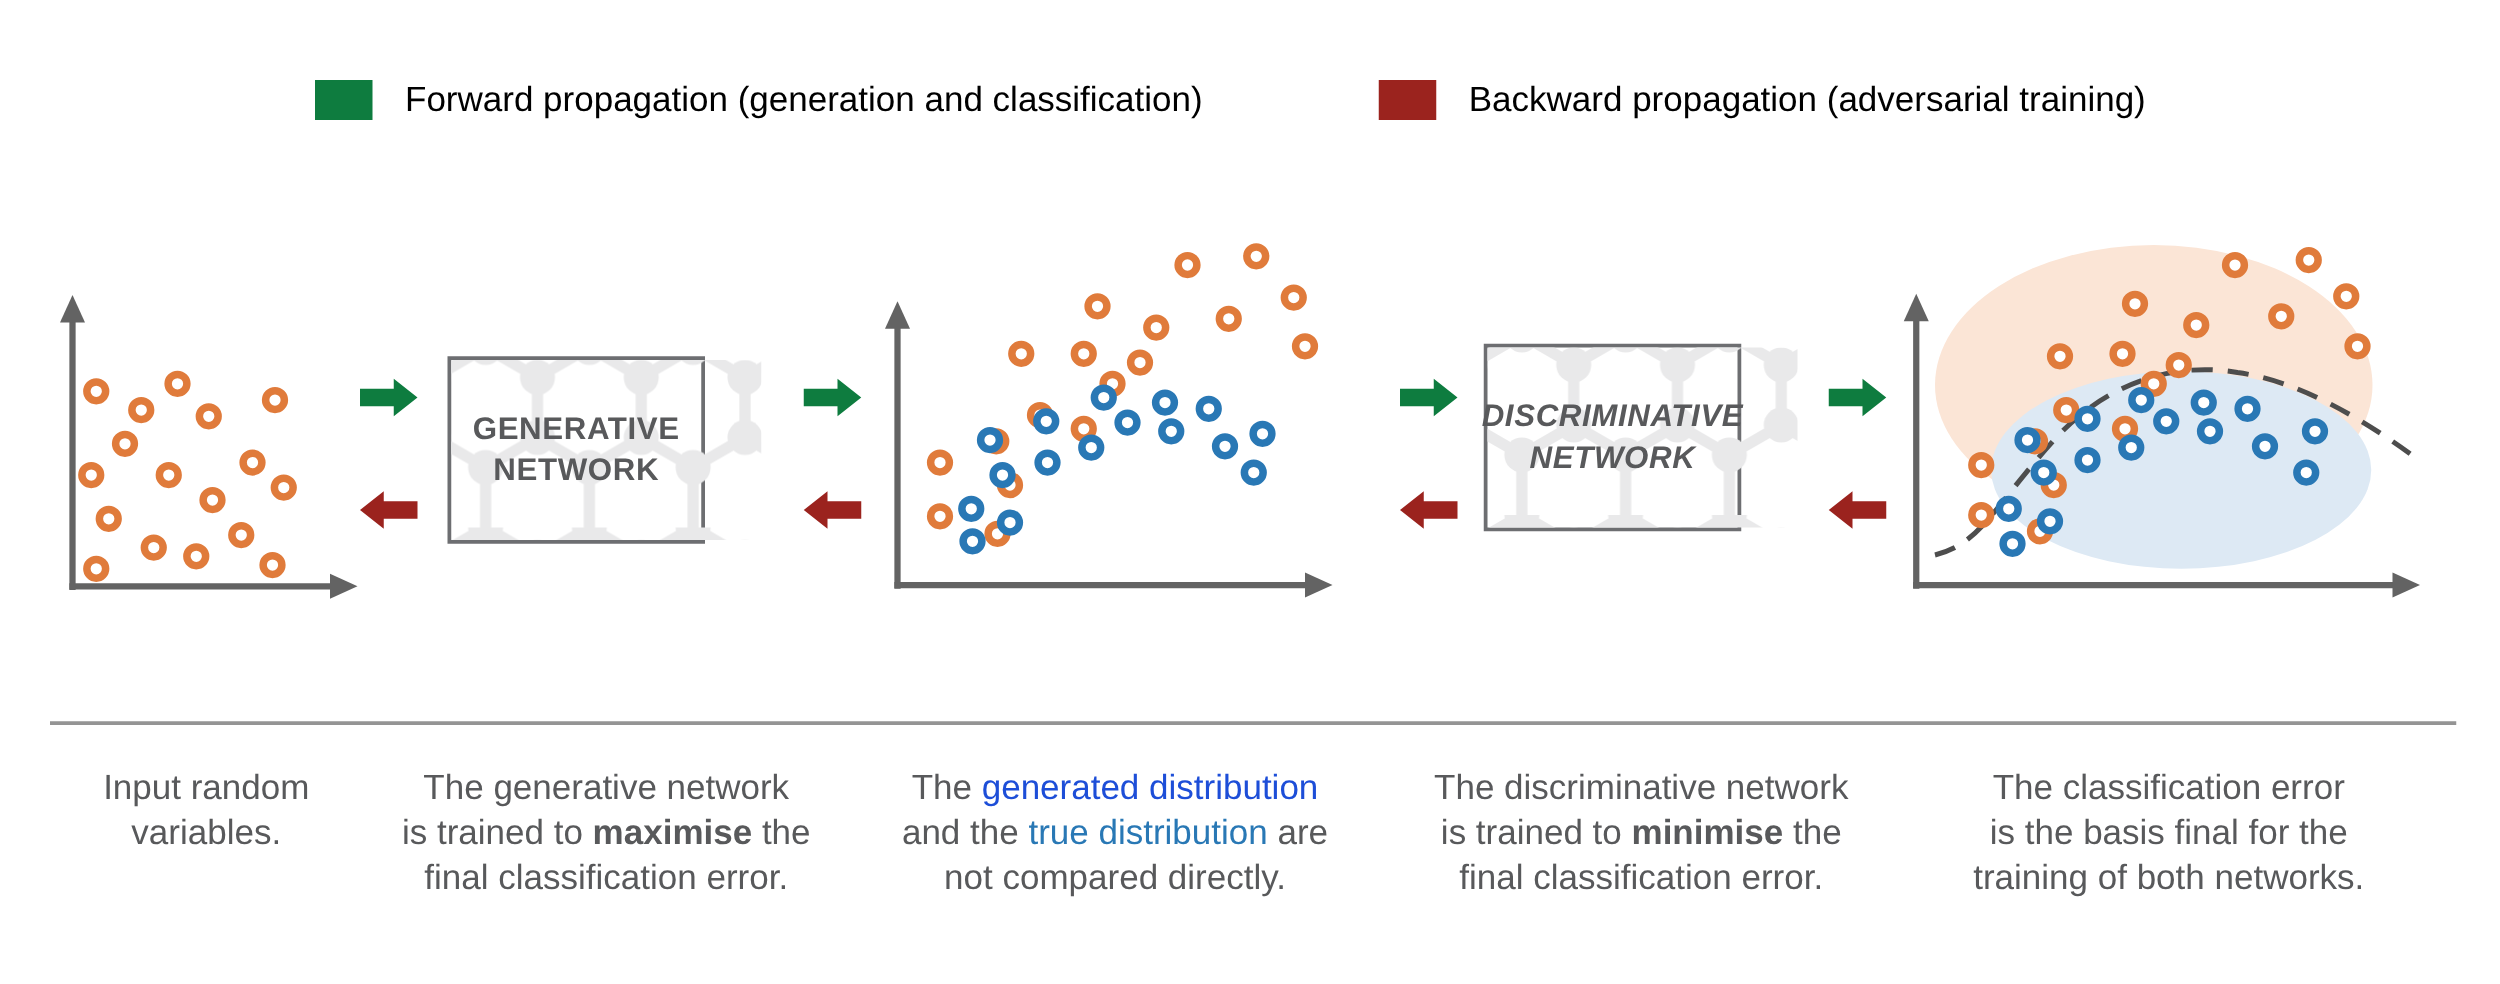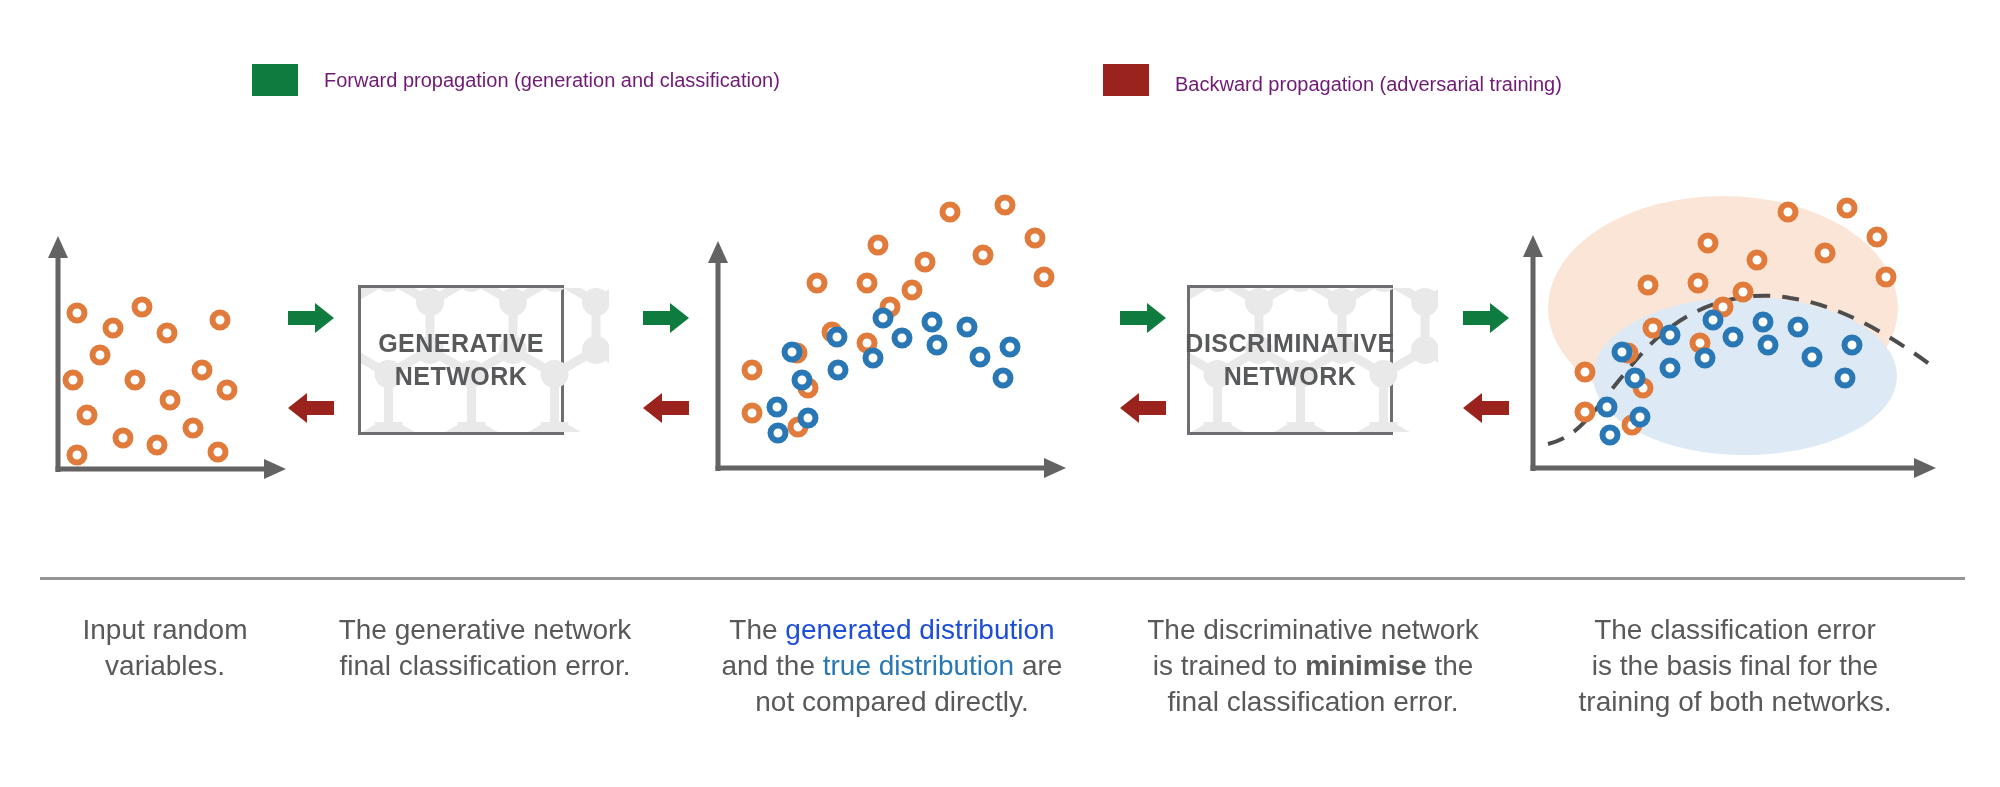--- a/index.html
+++ b/index.html
@@ -4,21 +4,21 @@
 <style>
   html,body{margin:0;padding:0;background:#fff;}
   #page{position:relative;width:2000px;height:787px;background:#ffffff;overflow:hidden;
         font-family:"Liberation Sans",sans-serif;}
   .abs{position:absolute;}
   svg{overflow:visible;display:block;}
 
   
   .legend-item{position:absolute;display:flex;align-items:center;gap:26px;}
   .legend-swatch{width:46px;height:32px;flex:0 0 auto;}
-  .legend-label{font-size:20px;color:#701a75;white-space:nowrap;}
+  .legend-label{font-size:28px;color:#000000;white-space:nowrap;}
 
   
   .net-box{position:absolute;width:206px;height:150px;box-sizing:border-box;
            border:3px solid #6d6e71;background:#ffffff;}
   .net-box .mesh{position:absolute;left:0;top:0;}
   .net-label{position:absolute;inset:0;display:flex;flex-direction:column;
              align-items:center;justify-content:center;z-index:2;
              font-size:25px;font-weight:700;color:#58595b;letter-spacing:.5px;
              line-height:33px;text-align:center;}
 
@@ -160,21 +160,21 @@
       </g>
   </svg>
 
   <svg class="abs" style="left:1120px;top:303px;" width="46" height="30" viewBox="0 0 46 30">
     <polygon points="0,8 27,8 27,0 46,15 27,30 27,22 0,22" fill="#0e7c3f"></polygon>
   </svg>
   <svg class="abs" style="left:1120px;top:393px;" width="46" height="30" viewBox="0 0 46 30">
     <polygon points="46,8 19,8 19,0 0,15 19,30 19,22 46,22" fill="#9b231e"></polygon>
   </svg>
 
-  <div class="net-box" style="left:1187px;top:285px;">
+  <div class="net-box" style="left:1187px;top:275px;font-style:italic;">
     <svg class="mesh" width="248" height="144">
       <rect x="0" y="0" width="248" height="144" fill="url(#mesh)"></rect>
     </svg>
     <div class="net-label">
       <span>DISCRIMINATIVE</span>
       <span>NETWORK</span>
     </div>
   </div>
 
   <svg class="abs" style="left:1463px;top:303px;" width="46" height="30" viewBox="0 0 46 30">
@@ -235,20 +235,21 @@
   </svg>
 
   <div class="divider"></div>
 
   <div class="caption" style="left:-65px;">
       <div><span>Input random</span></div>
       <div><span>variables.</span></div>
     </div>
   <div class="caption" style="left:255px;">
       <div><span>The generative network</span></div>
+      <div><span>is trained to </span><span class="b">maximise</span><span> the</span></div>
       <div><span>final classification error.</span></div>
     </div>
   <div class="caption" style="left:662px;">
       <div><span>The </span><span style="color: #1d4ed8;">generated distribution</span></div>
       <div><span>and the </span><span style="color: rgb(41, 120, 181);">true distribution</span><span> are</span></div>
       <div><span>not compared directly.</span></div>
     </div>
   <div class="caption" style="left:1083px;">
       <div><span>The discriminative network</span></div>
       <div><span>is trained to </span><span class="b">minimise</span><span> the</span></div>

